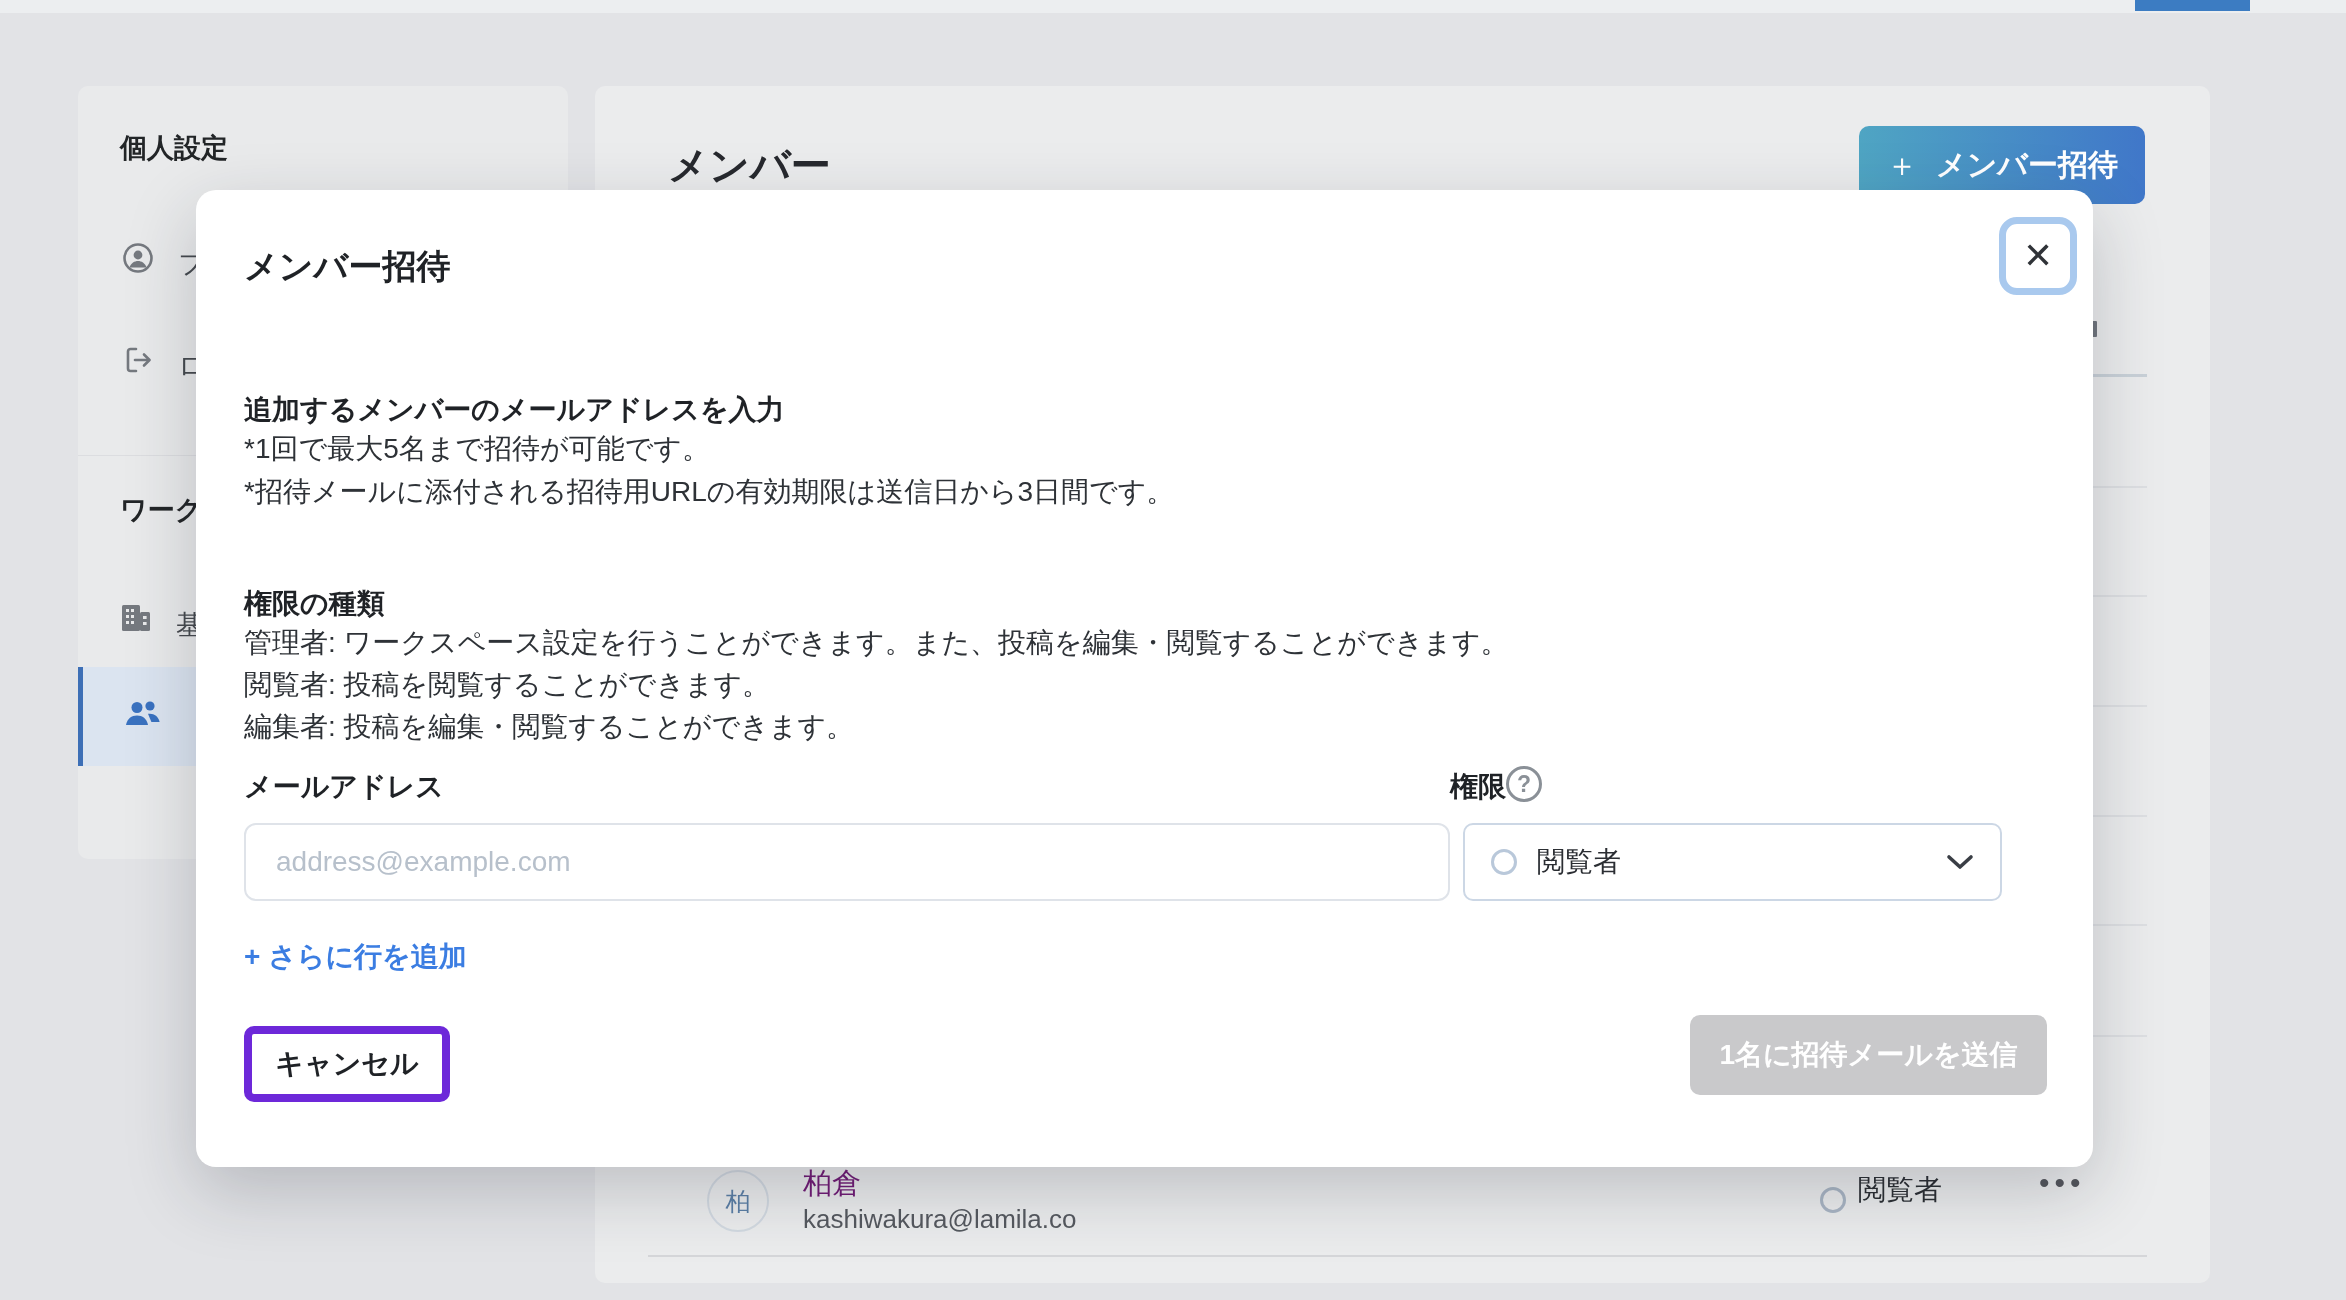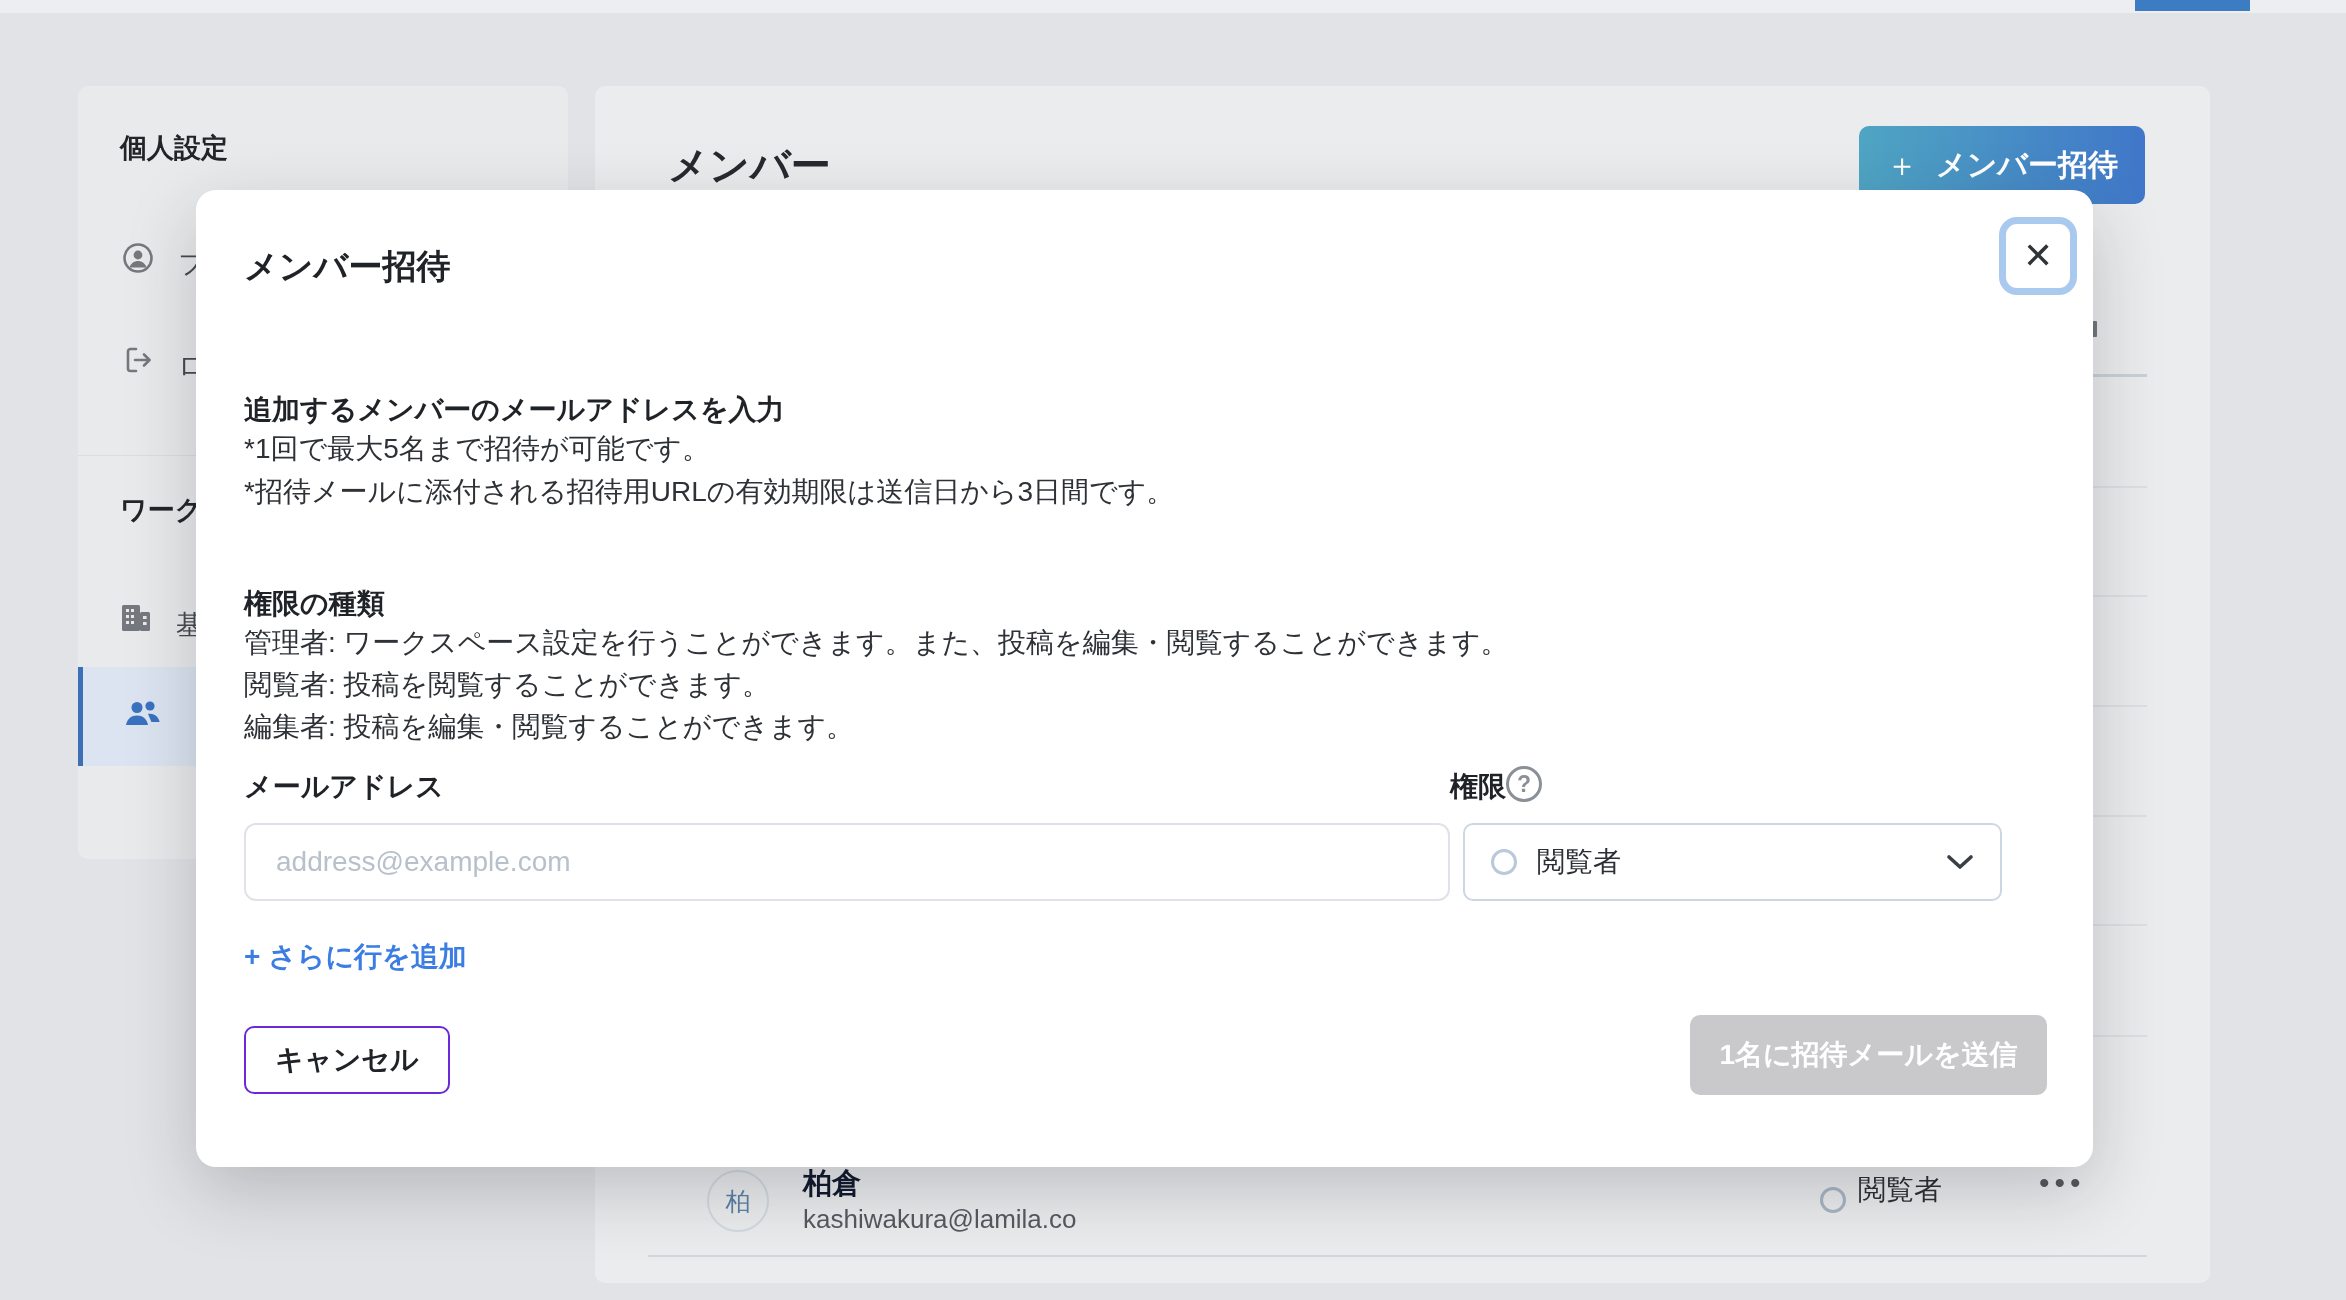--- a/index.html
+++ b/index.html
@@ -30,21 +30,21 @@
     font-family:"Liberation Sans","DejaVu Sans",sans-serif; }
   .invite-plus { font-size:32px; font-weight:400; line-height:1; }
   .tbl-header-line { position:absolute; left:53px; top:288px; width:1499px; height:3px; background:#c9d1d8; }
   .row-divider { position:absolute; left:53px; width:1499px; height:2px; background:#dddfe2; }
   .hdr-fragment { position:absolute; left:1495px; top:235px; width:7px; height:16px; background:#70757d; border-radius:1px; }
 
   
   .avatar { position:absolute; left:112px; top:1084px; width:62px; height:62px; border-radius:50%;
     border:2px solid #d2d9e1; display:flex; align-items:center; justify-content:center;
     font-size:25px; color:#5b7fa6; }
-  .member-name { position:absolute; left:208px; top:1078px; font-size:29px; font-weight:700; color:#0f172a; }
+  .member-name { position:absolute; left:208px; top:1078px; font-size:29px; font-weight:400; color:#701a75; }
   .member-email { position:absolute; left:208px; top:1118px; font-size:26px; color:#55595f; }
   .member-radio { position:absolute; left:1225px; top:1101px; width:26px; height:26px; border-radius:50%;
     border:3px solid #a9b5c4; background:transparent; }
   .member-role { position:absolute; left:1263px; top:1085px; font-size:28px; color:#2b2e33; }
   .member-menu { position:absolute; left:1444px; top:1080px; font-size:30px; letter-spacing:5px; color:#54565c; cursor:pointer; }
   .bottom-divider { position:absolute; left:53px; top:1169px; width:1499px; height:2px; background:#d5d6d9; }
 
   
   .modal { position:absolute; left:196px; top:190px; width:1897px; height:977px; background:#ffffff;
     border-radius:20px; box-shadow:0 24px 70px rgba(30,35,50,.22); z-index:10; }
@@ -63,22 +63,22 @@
     border-radius:12px; font-size:28px; padding:0 30px; color:#2b2e33; background:#fff; outline:none;
     font-family:"Liberation Sans","DejaVu Sans",sans-serif; }
   .email-input::placeholder { color:#b7c0cb; }
   .role-select { position:absolute; left:1267px; top:633px; width:539px; height:78px; border:2px solid #ccd7e5;
     border-radius:10px; background:#fff; display:flex; align-items:center; padding:0 26px; cursor:pointer; }
   .role-radio { width:26px; height:26px; border-radius:50%; border:3px solid #b9c8da; flex:none; }
   .role-text { font-size:28px; color:#2b2e33; margin-left:20px; flex:1; }
   .chevron { flex:none; width:28px; height:18px; }
   .add-row-link { position:absolute; left:48px; top:748px; font-size:28px; font-weight:700; color:#3b7de2;
     cursor:pointer; text-decoration:none; }
-  .cancel-btn { position:absolute; left:48px; top:836px; width:206px; height:68px; background:#fff;
-    border:2px solid #6d28d9; border-radius:10px; font-size:28px; font-weight:700; color:#1f2226; cursor:pointer;
+  .cancel-btn { position:absolute; left:48px; top:836px; width:206px; height:76px; background:#fff;
+    border:8px solid #6d28d9; border-radius:10px; font-size:28px; font-weight:700; color:#1f2226; cursor:pointer;
     font-family:"Liberation Sans","DejaVu Sans",sans-serif; }
   .submit-btn { position:absolute; left:1494px; top:825px; width:357px; height:80px; background:#c9c9cb;
     border:none; border-radius:10px; font-size:28px; font-weight:700; color:#ffffff;
     font-family:"Liberation Sans","DejaVu Sans",sans-serif; }
 </style>
 </head>
 <body>
 
 <div class="top-strip">
   <div class="tab-indicator"></div>

